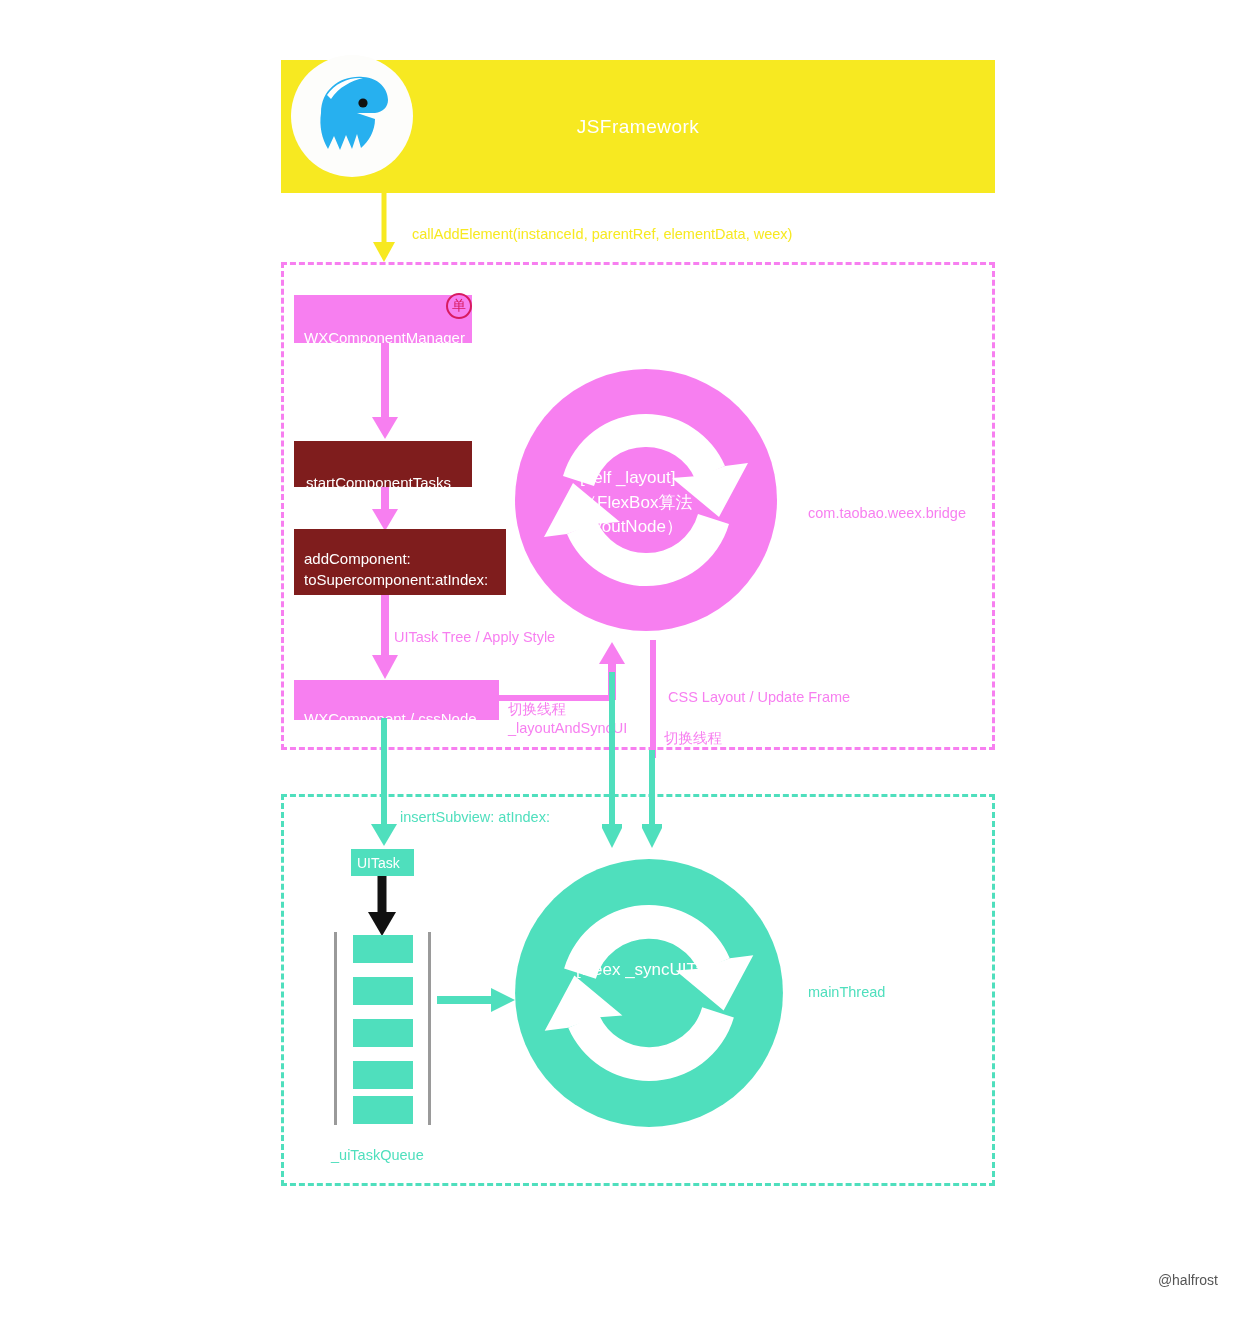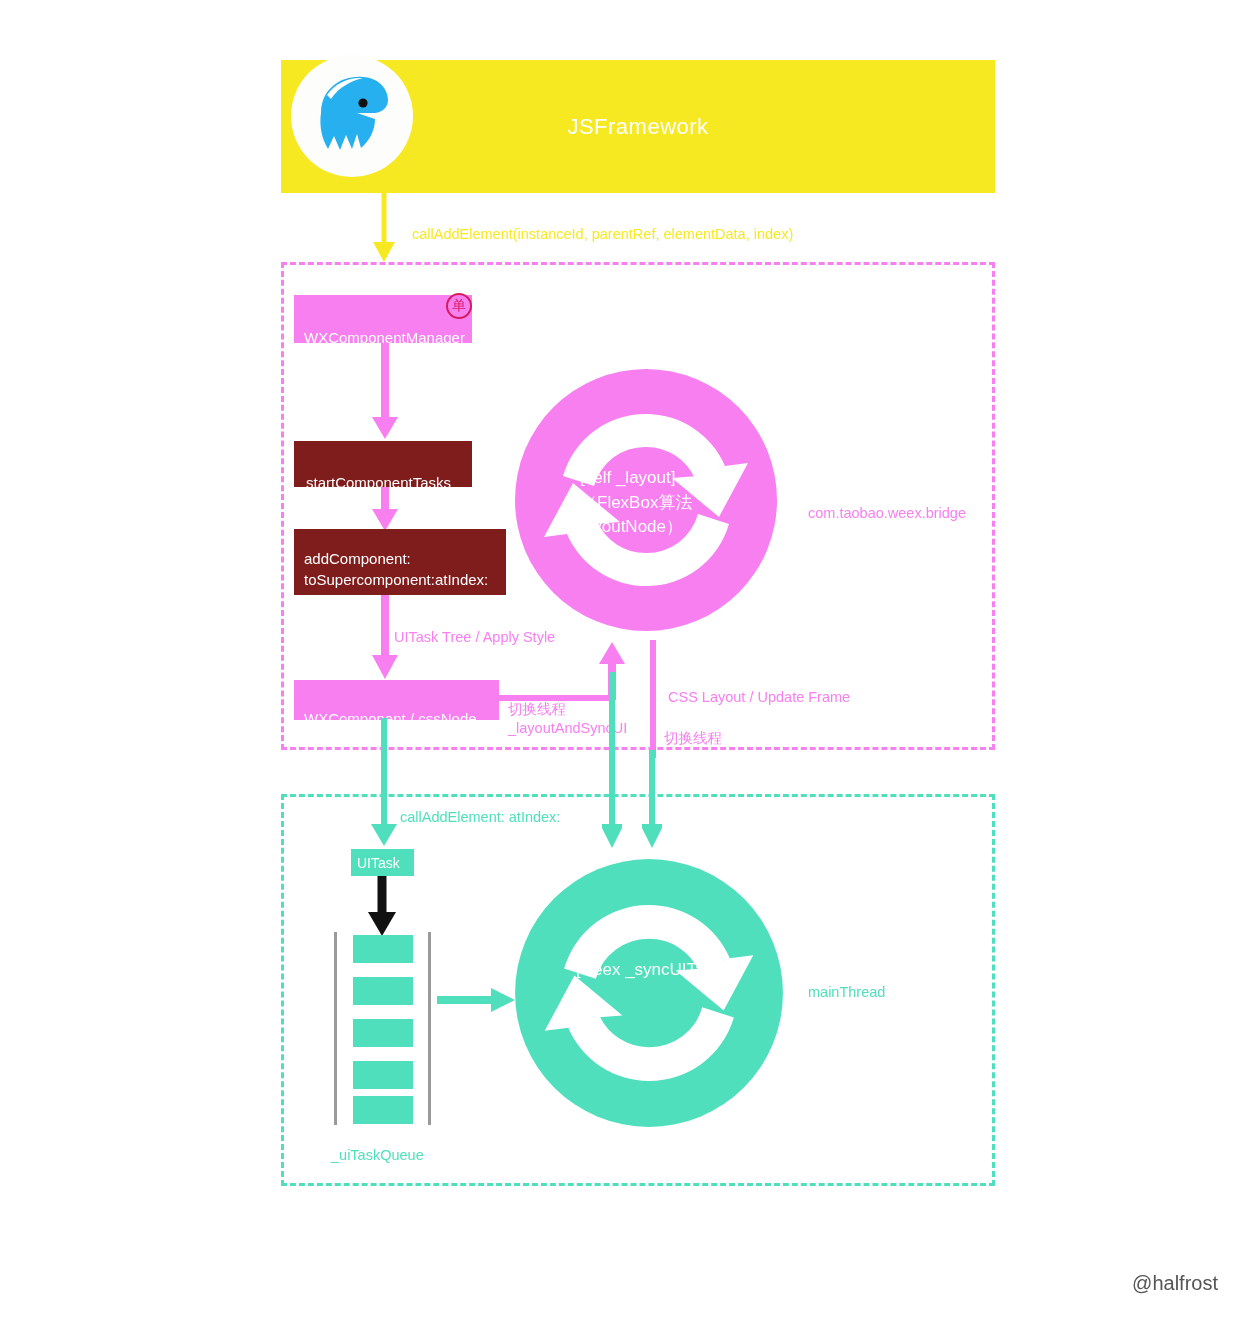--- a/index.html
+++ b/index.html
@@ -13,21 +13,21 @@
 
   
   .jsf-banner {
     position: absolute; left: 281px; top: 60px;
     width: 714px; height: 133px;
     background: #F7E921;
   }
   .jsf-title {
     position: absolute; left: 0; top: 0; width: 100%; height: 100%;
     display: flex; align-items: center; justify-content: center;
-    color: #ffffff; font-size: 22px; letter-spacing: .5px; border-radius: 10px;
+    color: #ffffff; font-size: 19px; letter-spacing: .5px; border-radius: 10px;
   }
   .jsf-logo {
     position: absolute; left: 10px; top: -5px;
     width: 122px; height: 122px; border-radius: 50%;
     background: #FDFDFB;
     overflow: hidden;
   }
   .jsf-logo svg { position: absolute; left: 0; top: 0; }
 
   
@@ -74,21 +74,21 @@
     position: absolute; background: #4FDFBD;
   }
 
   
   .page-title {
     position: absolute; left: 0; top: 1252px; width: 1240px;
     text-align: center; font-size: 25px; color: #111111; letter-spacing: .3px;
   }
   .watermark {
     position: absolute; right: 22px; top: 1272px;
-    font-size: 20px; color: #555555;
+    font-size: 14px; color: #555555;
   }
 
   
   .badge-dan {
     position: absolute;
     width: 26px; height: 26px; border-radius: 50%;
     border: 2px solid #D81B60;
     color: #D81B60; font-size: 14px;
     display: flex; align-items: center; justify-content: center;
     background: transparent;
@@ -112,21 +112,21 @@
       </svg>
     </div>
     <div class="jsf-title">JSFramework</div>
   </div>
 
   <svg style="position:absolute;left:368px;top:192px;" width="32" height="76">
     <line x1="16" y1="0" x2="16" y2="54" stroke="#F7E921" stroke-width="5"></line>
     <polygon points="5,50 27,50 16,70" fill="#F7E921"></polygon>
   </svg>
 
-  <div class="lbl t-annot c-yellow" style="left:412px; top:225px;">callAddElement(instanceId, parentRef, elementData, index)</div>
+  <div class="lbl t-annot c-yellow" style="left:412px; top:225px;">callAddElement(instanceId, parentRef, elementData, weex)</div>
 
   <div class="region region-bridge" style="left:281px; top:262px; width:714px; height:488px;"></div>
 
   <div class="lbl t-annot c-pink" style="left:808px; top:504px;">com.taobao.weex.bridge</div>
 
   <div class="box bg-pink" style="left:294px; top:295px; width:178px; height:48px; padding:0 10px;">
     <span class="t-node c-white">WXComponentManager</span>
   </div>
   <div class="badge-dan" style="left:446px; top:293px;">单</div>
 
@@ -203,21 +203,21 @@
 
   <div class="region region-main" style="left:281px; top:794px; width:714px; height:392px;"></div>
 
   <div class="lbl t-annot c-teal" style="left:808px; top:983px;">mainThread</div>
 
   <svg style="position:absolute;left:368px;top:718px;" width="32" height="132">
     <line x1="16" y1="0" x2="16" y2="110" stroke="#4FDFBD" stroke-width="6"></line>
     <polygon points="3,106 29,106 16,128" fill="#4FDFBD"></polygon>
   </svg>
 
-  <div class="lbl t-annot c-teal" style="left:400px; top:808px;">callAddElement: atIndex:</div>
+  <div class="lbl t-annot c-teal" style="left:400px; top:808px;">insertSubview: atIndex:</div>
 
   <svg style="position:absolute;left:602px;top:672px;" width="20" height="180">
     <line x1="10" y1="0" x2="10" y2="156" stroke="#4FDFBD" stroke-width="6"></line>
     <polygon points="-2,152 22,152 10,176" fill="#4FDFBD"></polygon>
   </svg>
   <svg style="position:absolute;left:642px;top:750px;" width="20" height="102">
     <line x1="10" y1="0" x2="10" y2="78" stroke="#4FDFBD" stroke-width="6"></line>
     <polygon points="-2,74 22,74 10,98" fill="#4FDFBD"></polygon>
   </svg>
 

